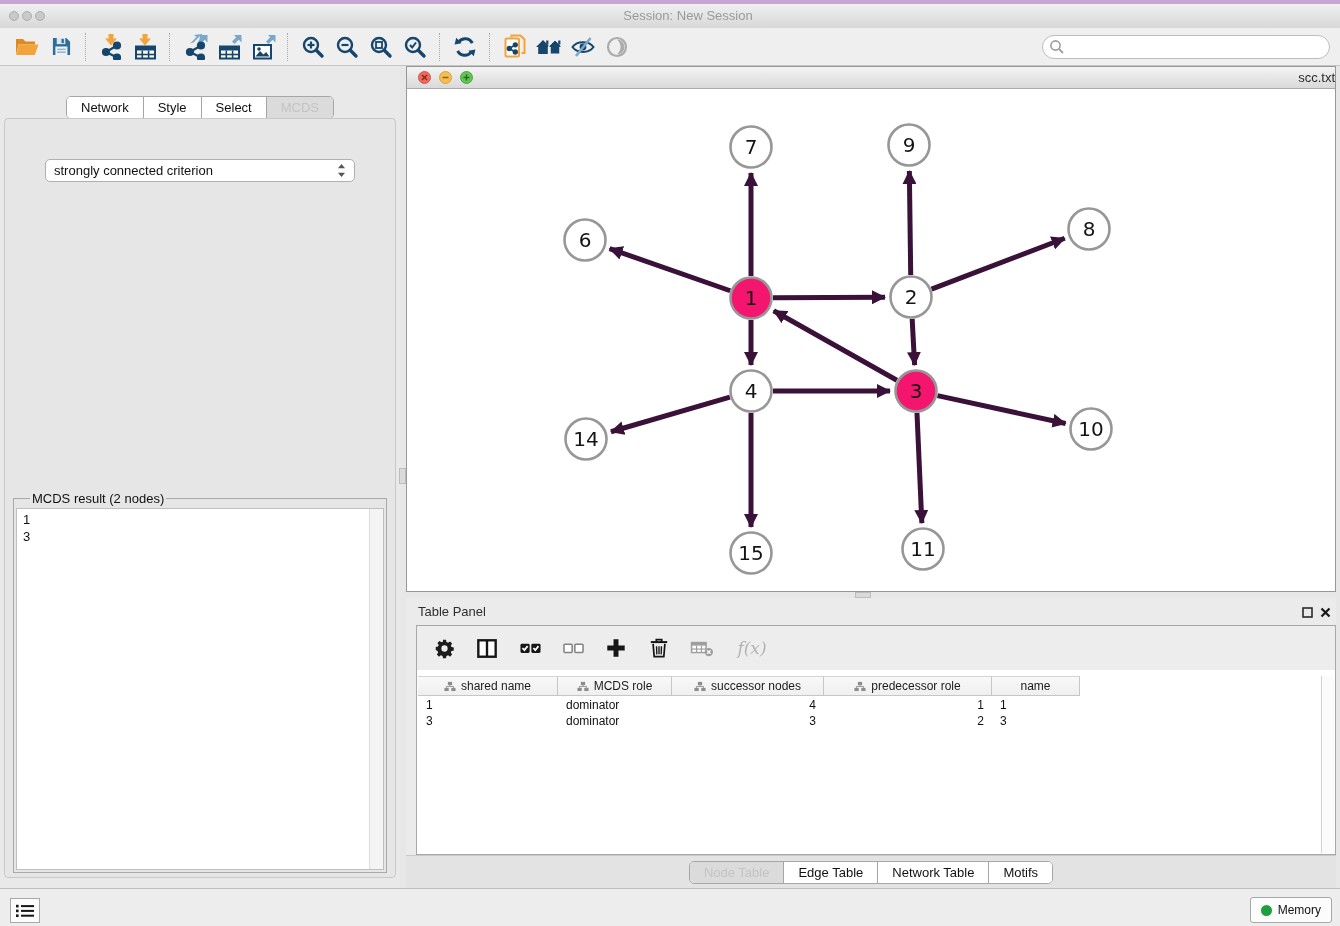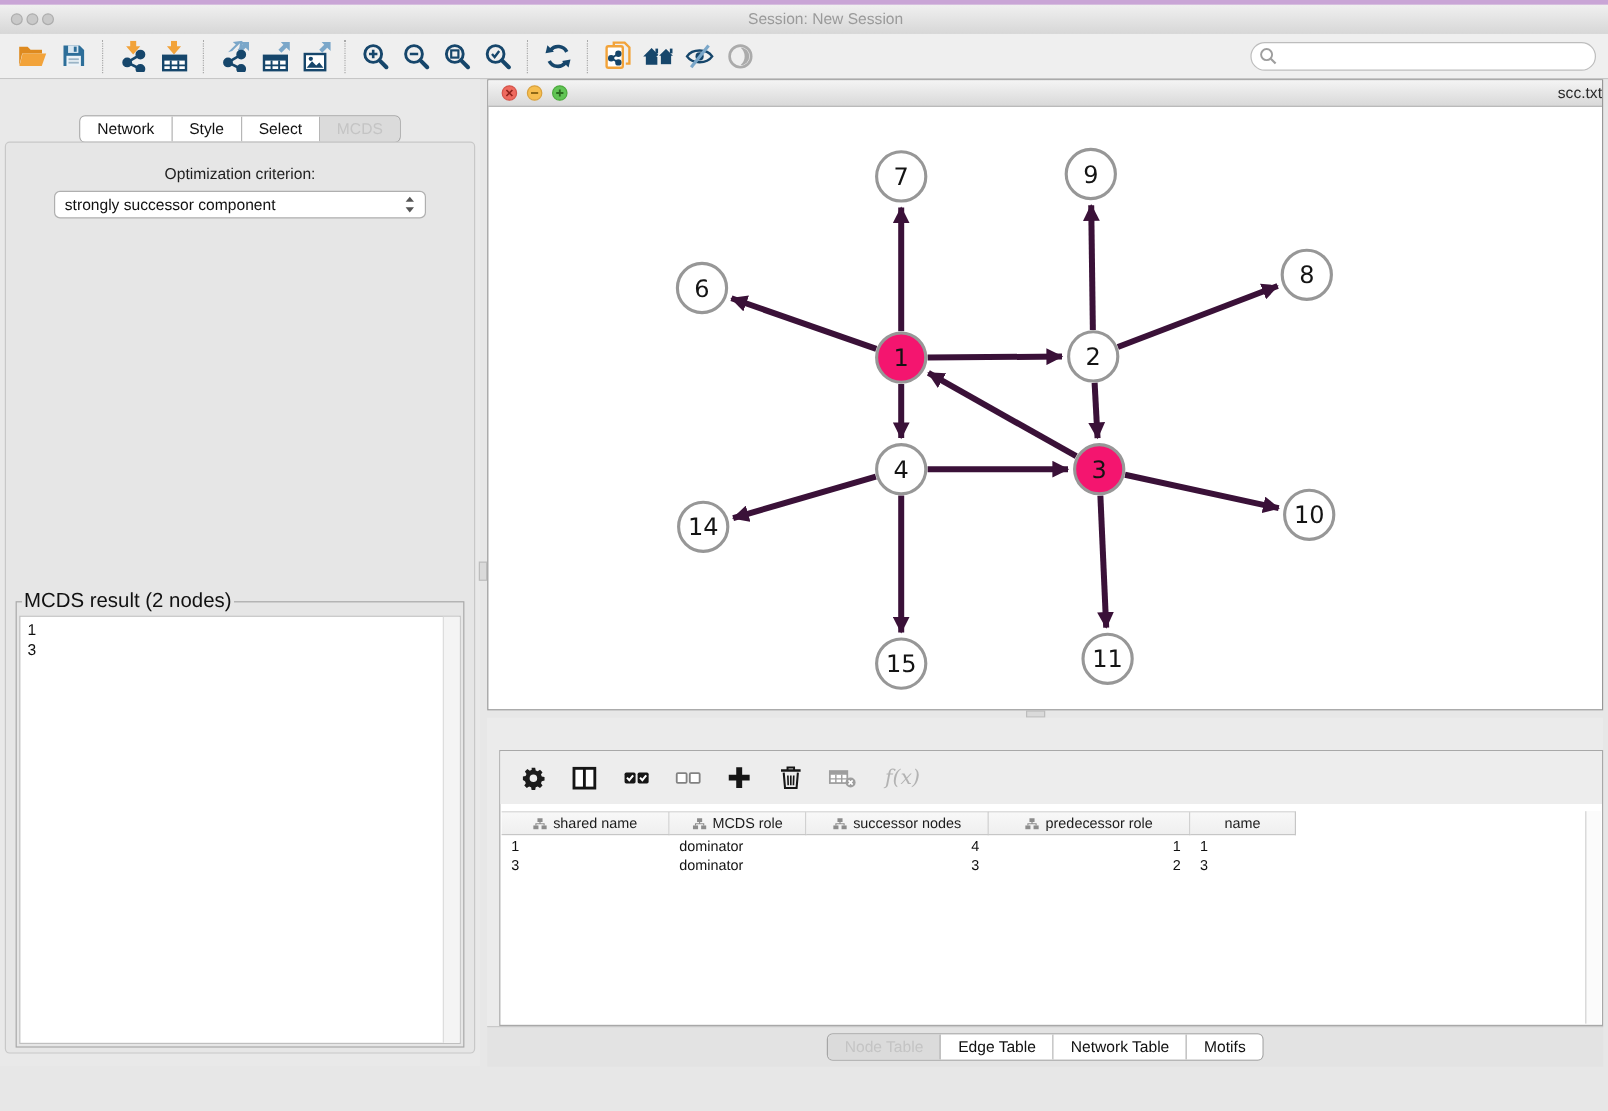--- a/index.html
+++ b/index.html
@@ -36,21 +36,21 @@
               border:1px solid #C8C8C8;border-radius:4px;}
   .opt-label{position:absolute;left:0;right:0;top:18px;text-align:center;font-size:13px;color:#1E1E1E;}
   .dropdown{position:absolute;left:40px;right:40px;top:40px;height:23px;background:#fff;border:1px solid #AFAFAF;
             border-radius:5px;display:flex;align-items:center;padding:0 8px;box-sizing:border-box;font-size:13px;color:#111;}
   .dropdown .chev{margin-left:auto;}
   .btn-row{position:absolute;left:0;right:0;top:73px;display:flex;justify-content:center;gap:14px;}
   .push-btn{background:#fff;border:1px solid #ABABAB;border-radius:6px;height:22px;padding:0 18px;
             font-size:13px;color:#111;line-height:20px;}
   .mcds-fieldset{position:absolute;left:8px;right:8px;top:372px;bottom:4px;border:1px solid #A9A9A9;
                  margin:0;padding:2px;background:transparent;}
-  .mcds-fieldset legend{font-size:17px;color:#111;padding:0 2px;margin-left:2px;}
+  .mcds-fieldset legend{font-size:13px;color:#111;padding:0 2px;margin-left:14px;}
   .mcds-text{position:relative;width:100%;height:100%;background:#fff;border:1px solid #BFBFBF;box-sizing:border-box;}
   .mcds-text pre{margin:0;padding:2px 6px;font-family:"Liberation Sans",sans-serif;font-size:13px;line-height:17px;color:#111;}
   .mcds-scroll{position:absolute;right:0;top:0;bottom:0;width:13px;background:#F4F4F4;border-left:1px solid #DDD;}
   
   .net-frame{position:absolute;left:406px;top:66px;width:930px;height:526px;border:1px solid #979797;
              box-sizing:border-box;background:#fff;}
   .net-titlebar{position:absolute;left:0;top:0;width:100%;height:22px;
                 background:linear-gradient(#F4F4F4,#D9D9D9);border-bottom:1px solid #AAAAAA;box-sizing:border-box;}
   .light{position:absolute;top:4px;width:13px;height:13px;border-radius:50%;box-sizing:border-box;
          display:flex;align-items:center;justify-content:center;}
@@ -257,23 +257,22 @@
   </div>
 
   <div class="control-panel">
     <div class="seg-wrap cp-tabs" id="cp-tabs">
         <span class="seg-tab">Network</span>
         <span class="seg-tab">Style</span>
         <span class="seg-tab">Select</span>
         <span class="seg-tab sel">MCDS</span>
       </div>
     <div class="cp-content">
-      <div class="opt-label">Optimization criterion:</div>
       <div class="dropdown">
-        <span>strongly successor component</span>
+        <span>strongly connected criterion</span>
         <svg class="chev" width="9" height="15" viewBox="0 0 9 15">
             <path d="M4.5 1 L8 5.2 H1 Z" fill="#555"></path>
             <path d="M4.5 14 L1 9.8 H8 Z" fill="#555"></path>
           </svg>
       </div>
       <fieldset class="mcds-fieldset">
         <legend>MCDS result (2 nodes)</legend>
         <div class="mcds-text">
           <pre id="mcds-lines">1
 3</pre>
@@ -369,20 +368,33 @@
           <text x="179" y="350" text-anchor="middle" dy="0.36em" font-size="20" fill="#141414" font-family="&quot;DejaVu Sans&quot;,sans-serif">14</text>
         </g>
         <g>
           <circle cx="344" cy="464" r="20.5" fill="#FFFFFF" stroke="#979797" stroke-width="2.6"></circle>
           <text x="344" y="464" text-anchor="middle" dy="0.36em" font-size="20" fill="#141414" font-family="&quot;DejaVu Sans&quot;,sans-serif">15</text>
         </g>
       </svg>
   </div>
 
   <div class="table-panel">
+    <div class="panel-head">
+      <span class="panel-title">Table Panel</span>
+      <span class="pbtn" style="left:894px">
+        <svg width="11" height="11">
+            <rect x="1" y="1" width="9" height="9" fill="none" stroke="#2B2B2B" stroke-width="1.6"></rect>
+          </svg>
+      </span>
+      <span class="pbtn" style="left:912px">
+        <svg width="11" height="11">
+            <path d="M1.5 1.5 L9.5 9.5 M9.5 1.5 L1.5 9.5" stroke="#1A1A1A" stroke-width="2.2"></path>
+          </svg>
+      </span>
+    </div>
 
     <div class="tp-block">
       <div class="tp-toolbar">
         <span class="tp-ibtn">
           <svg width="21" height="21" viewBox="0 0 24 24">
               <path fill="#1C1C1C" fill-rule="evenodd" d="M10.3 2 h3.4 l.5 2.6 1.9.8 2.2-1.5 2.4 2.4-1.5 2.2.8 1.9 2.6.5 v3.4 l-2.6.5-.8 1.9 1.5 2.2-2.4 2.4-2.2-1.5-1.9.8-.5 2.6 h-3.4 l-.5-2.6-1.9-.8-2.2 1.5-2.4-2.4 1.5-2.2-.8-1.9 L2 13.7 v-3.4 l2.6-.5.8-1.9 L3.9 5.7 6.3 3.3 8.5 4.8 l1.9-.8 Z M12 8.4 a3.6 3.6 0 1 0 0 7.2 a3.6 3.6 0 0 0 0-7.2 Z"></path>
             </svg>
         </span>
         <span class="tp-ibtn">
           <svg width="22" height="21" viewBox="0 0 24 23">
@@ -497,14 +509,32 @@
     <div class="tp-tabs-strip">
       <div class="seg-wrap" id="tbl-tabs" style="position:relative">
           <span class="seg-tab sel">Node Table</span>
           <span class="seg-tab">Edge Table</span>
           <span class="seg-tab">Network Table</span>
           <span class="seg-tab">Motifs</span>
         </div>
     </div>
   </div>
 
+  <div class="statusbar">
+    <div class="menu-btn">
+      <svg width="18" height="14" viewBox="0 0 18 14">
+          <g fill="#161616">
+            <rect x="0" y="0.8" width="2.6" height="2.6"></rect>
+            <rect x="5" y="1.1" width="13" height="2"></rect>
+            <rect x="0" y="5.6" width="2.6" height="2.6"></rect>
+            <rect x="5" y="5.9" width="13" height="2"></rect>
+            <rect x="0" y="10.4" width="2.6" height="2.6"></rect>
+            <rect x="5" y="10.7" width="13" height="2"></rect>
+          </g>
+        </svg>
+    </div>
+    <div class="memory-btn">
+      <span class="mem-dot"></span>
+      <span>Memory</span>
+    </div>
+  </div>
 
 </div>
 
 </body></html>

